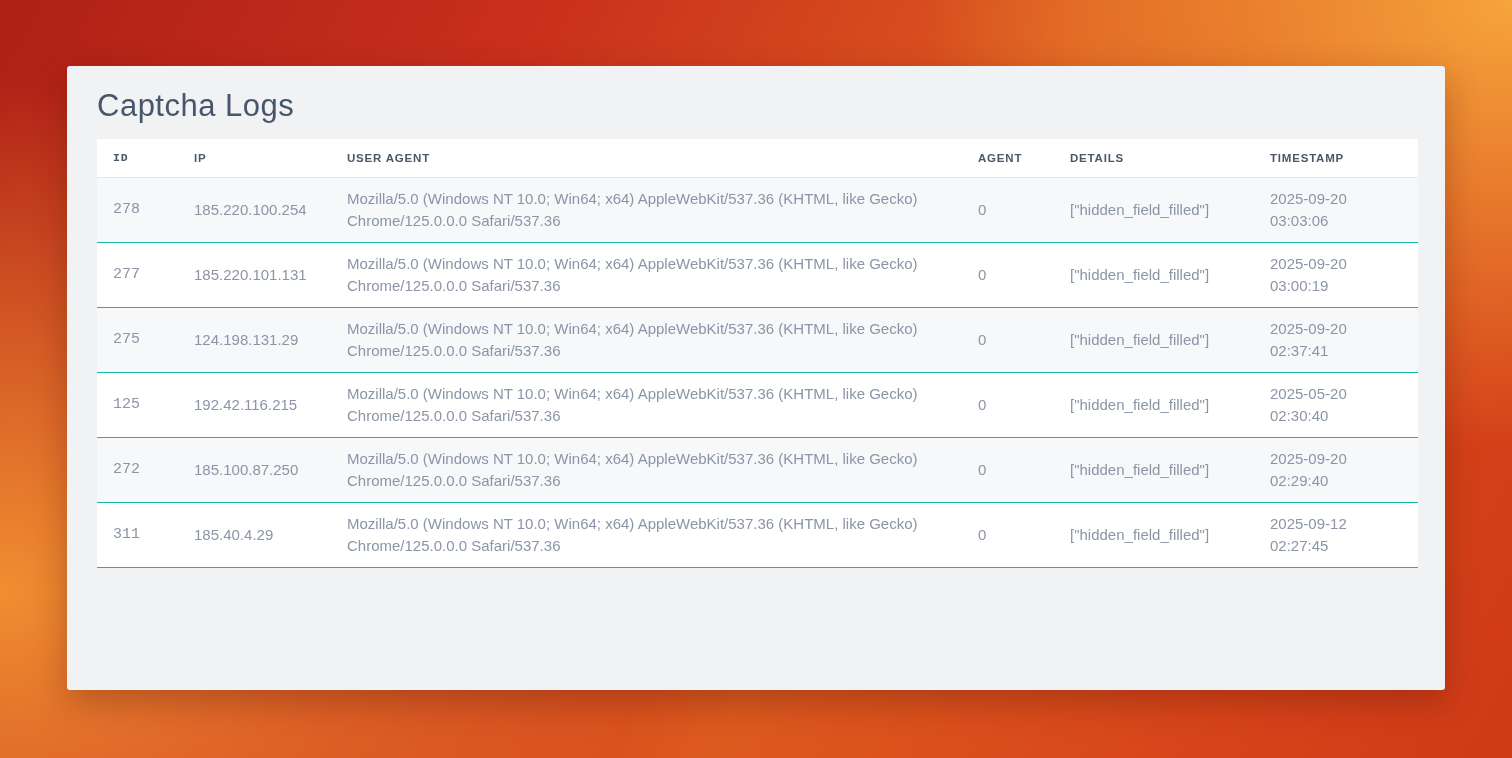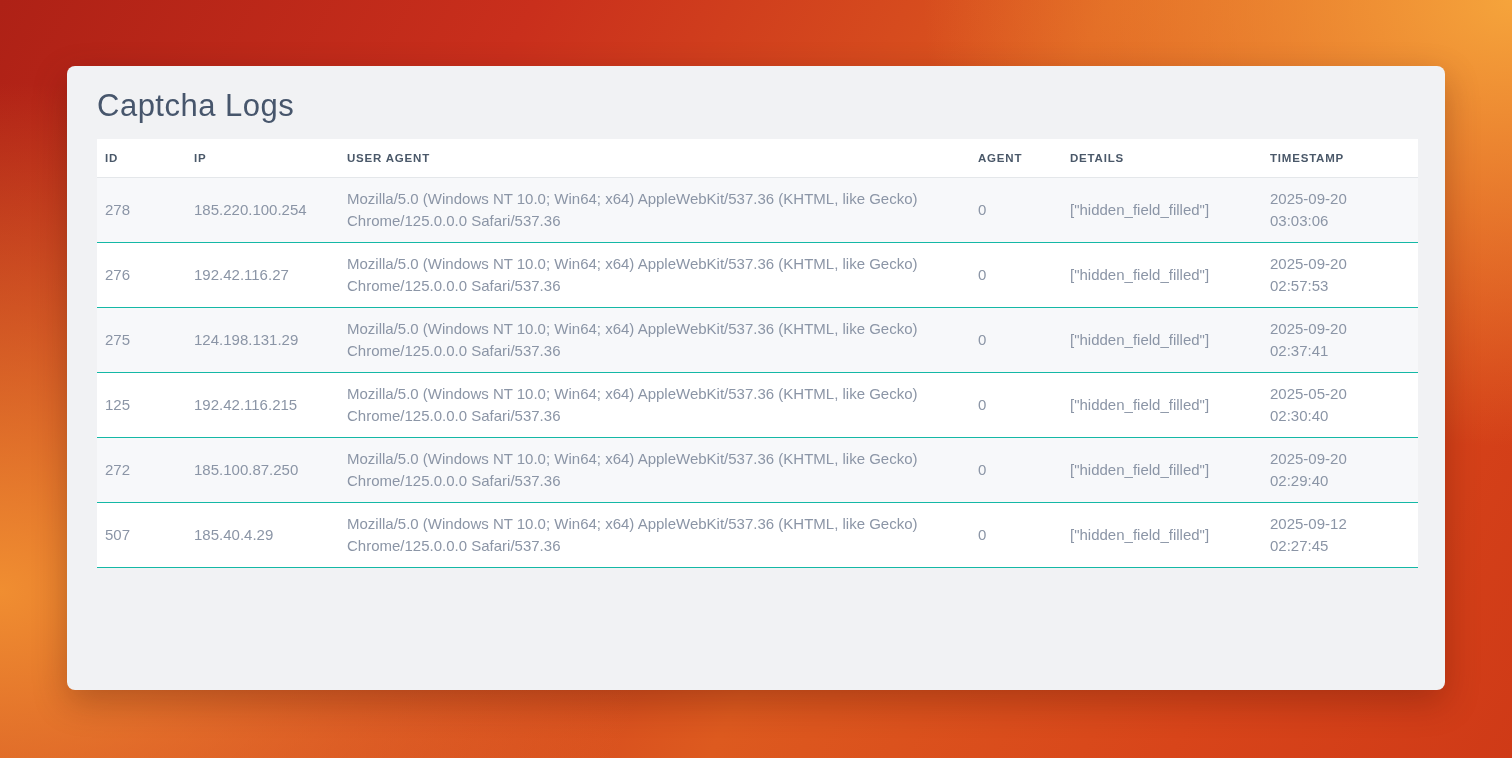--- a/index.html
+++ b/index.html
@@ -9,21 +9,21 @@
     background:
       radial-gradient(ellipse 950px 720px at 100% 0%, rgba(246,166,60,0.98) 0%, rgba(246,166,60,0.0) 62%),
       radial-gradient(ellipse 1050px 820px at 0% 78%, rgba(242,146,50,0.96) 0%, rgba(242,146,50,0.0) 62%),
       linear-gradient(118deg, #ae2116 0%, #c92f1c 28%, #dd5a1f 58%, #d8451a 82%, #cf3a17 100%);
   }
   .card {
     position: absolute;
     left: 67px; top: 66px;
     width: 1378px; height: 624px;
     background: #f1f2f4;
-    border-radius: 8px;
+    border-radius: 3px;
     box-shadow: 0 12px 34px rgba(70, 15, 5, 0.30);
     overflow: hidden;
   }
   .page-title {
     margin: 22px 0 15px 30px;
     font-size: 31px;
     font-weight: 500;
     letter-spacing: 0.5px;
     color: #47566c;
   }
@@ -48,21 +48,21 @@
     text-align: left;
     vertical-align: middle;
     height: 38px;
     padding: 0 10px 0 0;
     font-size: 11.5px;
     font-weight: bold;
     letter-spacing: 0.8px;
     color: #4a5869;
     background: #ffffff;
   }
-  th:first-child, td:first-child { padding-left: 8px; }
+  th:first-child, td:first-child { padding-left: 16px; font-family: Liberation Mono, monospace; }
   td {
     vertical-align: middle;
     height: 65px;
     padding: 10px 20px 10px 0;
     font-size: 15px;
     line-height: 22px;
     color: #8b95a6;
     word-wrap: break-word;
   }
   thead tr { border-bottom: 1px solid #e4e7ea; }
@@ -97,26 +97,26 @@
       <tbody id="table-body">
           <tr>
             <td>278</td>
             <td>185.220.100.254</td>
             <td>Mozilla/5.0 (Windows NT 10.0; Win64; x64) AppleWebKit/537.36 (KHTML, like Gecko) Chrome/125.0.0.0 Safari/537.36</td>
             <td>0</td>
             <td>["hidden_field_filled"]</td>
             <td>2025-09-20 03:03:06</td>
           </tr>
           <tr>
-            <td>276</td>
-            <td>192.42.116.27</td>
+            <td>277</td>
+            <td>185.220.101.131</td>
             <td>Mozilla/5.0 (Windows NT 10.0; Win64; x64) AppleWebKit/537.36 (KHTML, like Gecko) Chrome/125.0.0.0 Safari/537.36</td>
             <td>0</td>
             <td>["hidden_field_filled"]</td>
-            <td>2025-09-20 02:57:53</td>
+            <td>2025-09-20 03:00:19</td>
           </tr>
           <tr>
             <td>275</td>
             <td>124.198.131.29</td>
             <td>Mozilla/5.0 (Windows NT 10.0; Win64; x64) AppleWebKit/537.36 (KHTML, like Gecko) Chrome/125.0.0.0 Safari/537.36</td>
             <td>0</td>
             <td>["hidden_field_filled"]</td>
             <td>2025-09-20 02:37:41</td>
           </tr>
           <tr>
@@ -129,21 +129,21 @@
           </tr>
           <tr>
             <td>272</td>
             <td>185.100.87.250</td>
             <td>Mozilla/5.0 (Windows NT 10.0; Win64; x64) AppleWebKit/537.36 (KHTML, like Gecko) Chrome/125.0.0.0 Safari/537.36</td>
             <td>0</td>
             <td>["hidden_field_filled"]</td>
             <td>2025-09-20 02:29:40</td>
           </tr>
           <tr>
-            <td>507</td>
+            <td>311</td>
             <td>185.40.4.29</td>
             <td>Mozilla/5.0 (Windows NT 10.0; Win64; x64) AppleWebKit/537.36 (KHTML, like Gecko) Chrome/125.0.0.0 Safari/537.36</td>
             <td>0</td>
             <td>["hidden_field_filled"]</td>
             <td>2025-09-12 02:27:45</td>
           </tr>
         </tbody>
     </table>
   </div>
 </div>

